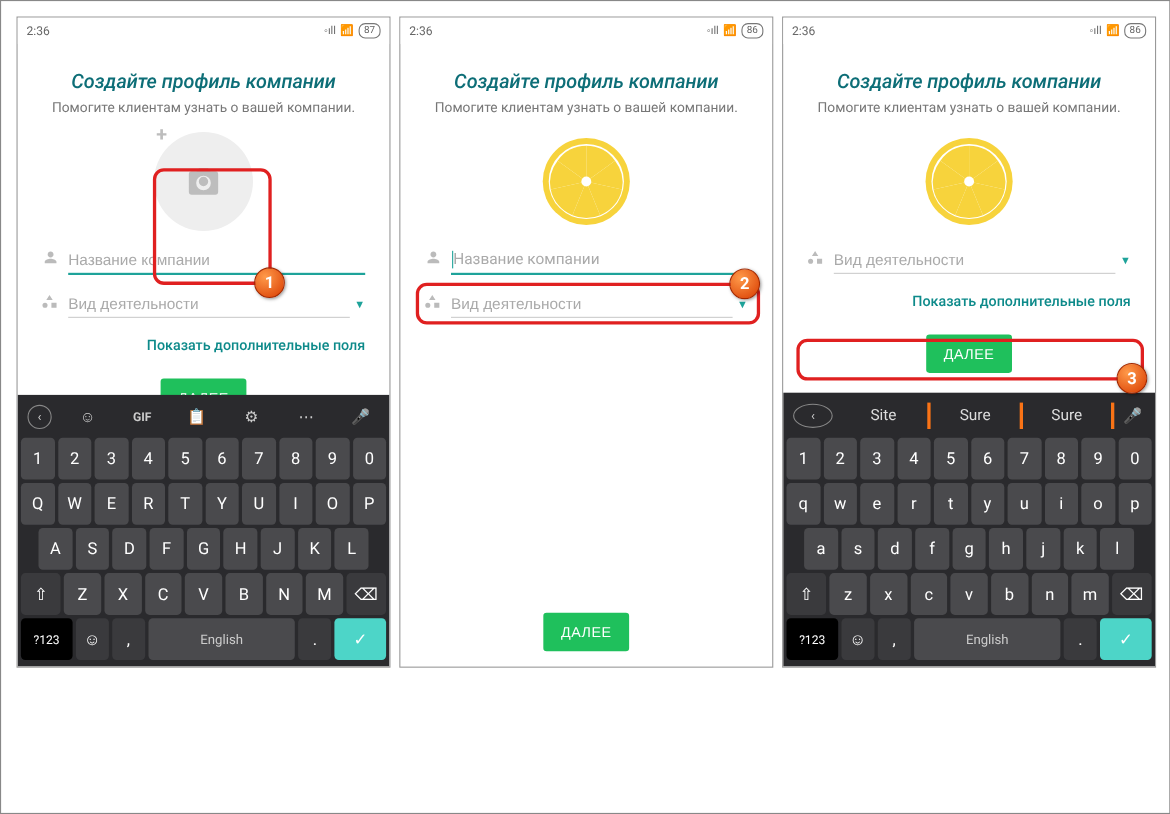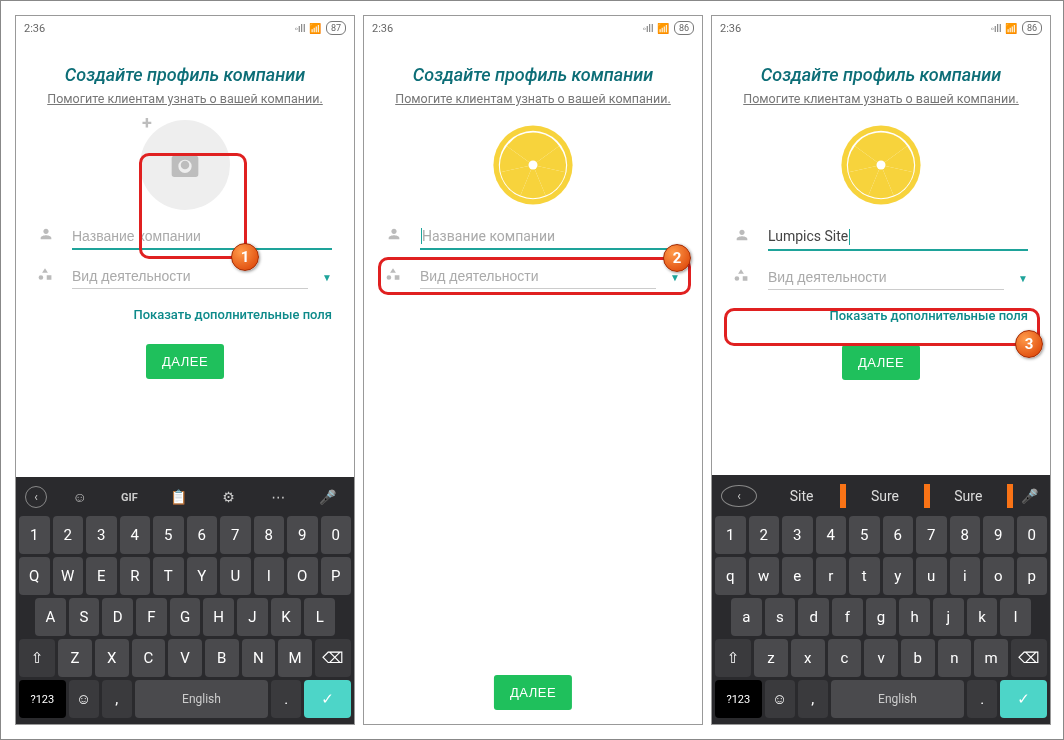--- a/index.html
+++ b/index.html
@@ -1,59 +1,59 @@
 <!DOCTYPE html>
 <html><head>
 <meta charset="utf-8">
 <style>
   * { box-sizing: border-box; margin: 0; padding: 0; }
   body { background: #fff; font-family: -apple-system, Roboto, Arial, sans-serif; }
   .stage { width: 1064px; height: 740px; position: relative; background: #fff; border: 1px solid #888; }
-  .phone { position: absolute; width: 340px; height: 710px; top: 14px; background: #fff; border: 1px solid #999; overflow: hidden; }
+  .phone { position: absolute; width: 340px; height: 592px; top: 14px; background: #fff; border: 1px solid #999; overflow: hidden; }
   .p1 { left: 14px; }
   .p2 { left: 362px; }
   .p3 { left: 710px; }
 
   .statusbar { height: 24px; background: #fff; color: #666; font-size: 11px; display: flex; align-items: center; justify-content: space-between; padding: 0 8px; }
   .status-icons { display: flex; align-items: center; gap: 4px; font-size: 10px; }
   .batt { border: 1px solid #777; border-radius: 6px; padding: 0 4px; font-size: 9px; line-height: 12px; }
 
   .content { padding: 14px 22px 0; text-align: center; }
   .title { color: #0d6e77; font-size: 18px; font-weight: 500; margin: 10px 0 6px; font-style: italic; }
-  .subtitle { color: #777; font-size: 12.5px; margin-bottom: 14px; text-decoration: underline; }
+  .subtitle { color: #777; font-size: 12.5px; margin-bottom: 14px; }
 
   .avatar-wrap { width: 90px; height: 90px; border-radius: 50%; background: #eee; margin: 0 auto 14px; display: flex; align-items: center; justify-content: center; position: relative; }
   .camera { width: 42px; height: 32px; position: relative; }
   .camera svg { width: 42px; height: 32px; fill: #bdbdbd; }
   .cam-plus { position: absolute; top: -8px; left: 2px; color: #bdbdbd; font-size: 18px; font-weight: bold; }
 
   .lemon { width: 90px; height: 90px; border-radius: 50%; margin: 0 auto 14px; display: flex; align-items: center; justify-content: center; }
   .lemon svg { width: 90px; height: 90px; }
 
-  .field { display: flex; align-items: flex-end; gap: 14px; margin: 14px 0 8px; text-align: left; }
+  .field { display: flex; align-items: flex-end; gap: 4px; margin: 14px 0 8px; text-align: left; }
   .field-icon { width: 20px; color: #bbb; font-size: 16px; padding-bottom: 4px; flex-shrink: 0; }
   .field-input { flex: 1; border: none; border-bottom: 1px solid #ccc; padding: 4px 0; font-size: 14px; color: #444; background: transparent; outline: none; }
   .field-input::placeholder { color: #aaa; }
   .field-input.active { border-bottom: 2px solid #1ea39a; }
   .caret { display: inline-block; width: 1px; height: 16px; background: #1ea39a; vertical-align: middle; margin-left: 1px; }
   .dropdown-arrow { color: #1ea39a; font-size: 10px; padding-bottom: 6px; }
 
   .show-more { color: #0d8a8a; font-size: 13px; font-weight: 500; margin: 18px 0 0 34px; text-align: right; }
 
   .next-btn { background: #1fc05c; color: #fff; border: none; padding: 10px 16px; font-size: 13px; font-weight: 500; border-radius: 3px; margin: 22px auto 0; display: block; letter-spacing: 0.5px; }
 
   .toast { position: absolute; left: 50%; transform: translateX(-50%); background: #444; color: #fff; font-size: 12px; padding: 10px 18px; border-radius: 22px; white-space: nowrap; }
 
   
   .keyboard { position: absolute; bottom: 0; left: 0; right: 0; background: #2a2a2d; padding: 4px 3px 3px; }
   .kb-toolbar { height: 32px; display: flex; align-items: center; justify-content: space-between; padding: 0 6px; }
   .kb-tool { width: 34px; height: 26px; display: flex; align-items: center; justify-content: center; color: #ccc; font-size: 14px; }
   .kb-tool.circle { border: 1.5px solid #888; border-radius: 50%; width: 22px; height: 22px; font-size: 12px; }
   .kb-suggest { height: 34px; display: flex; align-items: center; color: #ddd; font-size: 14px; }
-  .kb-suggest .sug { flex: 1; text-align: center; border-right: 6px solid #f97316; padding: 4px 0; }
+  .kb-suggest .sug { flex: 1; text-align: center; border-right: 3px solid #f97316; padding: 4px 0; }
   .kb-suggest .sug:last-child { border-right: none; }
   .kb-suggest .back { width: 36px; display: flex; align-items: center; justify-content: center; }
   .kb-row { display: flex; gap: 3px; margin: 3px 0; justify-content: center; }
   .key { background: #4a4a4d; color: #fff; border-radius: 4px; height: 38px; display: flex; align-items: center; justify-content: center; font-size: 15px; position: relative; flex: 1; min-width: 0; }
   .key.wide { flex: 1.4; background: #000000; font-size: 11px; }
   .key.space { flex: 4; font-size: 12px; color: #ccc; text-align: right; }
   .key.enter { background: #4dd5c8; flex: 1.4; }
   .key.dark { background: #3a3a3d; }
 
   
@@ -253,28 +253,20 @@
             <path d="M50 50 L64 84 A36 36 0 0 1 36 84 Z"></path>
             <path d="M50 50 L36 84 A36 36 0 0 1 14 58 Z"></path>
             <path d="M50 50 L14 58 A36 36 0 0 1 21 29 Z"></path>
             <path d="M50 50 L21 29 A36 36 0 0 1 50 14 Z"></path>
           </g>
           <circle cx="50" cy="50" r="5" fill="#fff"></circle>
         </svg>
       </div>
       <div class="field">
         <span class="field-icon">
-          <svg class="person-icon" viewBox="0 0 24 24">
-              <path d="M12 12c2.2 0 4-1.8 4-4s-1.8-4-4-4-4 1.8-4 4 1.8 4 4 4zm0 2c-2.7 0-8 1.3-8 4v2h16v-2c0-2.7-5.3-4-8-4z"></path>
-            </svg>
-        </span>
-        <div class="field-input active"><span>Lumpics Site</span><span class="caret"></span></div>
-      </div>
-      <div class="field">
-        <span class="field-icon">
           <svg class="cat-icon" viewBox="0 0 24 24">
               <path d="M12 2l-5 8h10l-5-8zM5 22a4 4 0 100-8 4 4 0 000 8zm10-8h8v8h-8v-8z"></path>
             </svg>
         </span>
         <input class="field-input" readonly="" placeholder="Вид деятельности" style="">
         <span class="dropdown-arrow">▼</span>
       </div>
       <div class="show-more">Показать дополнительные поля</div>
       <button class="next-btn">ДАЛЕЕ</button>
     </div>

